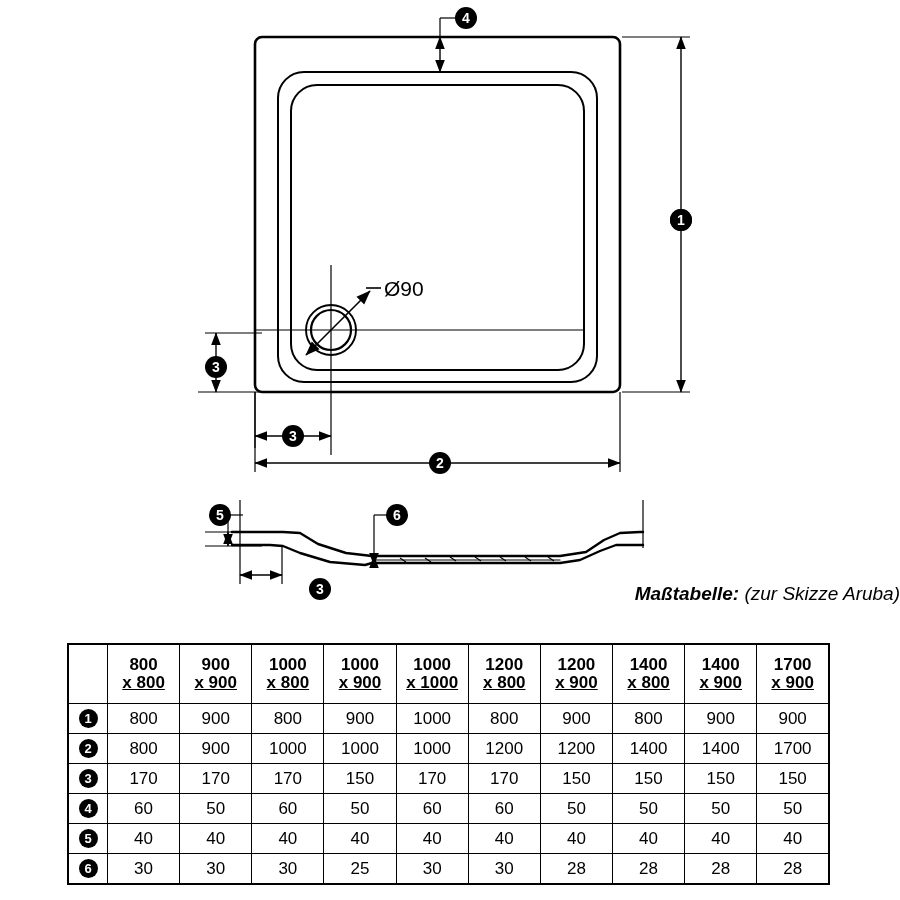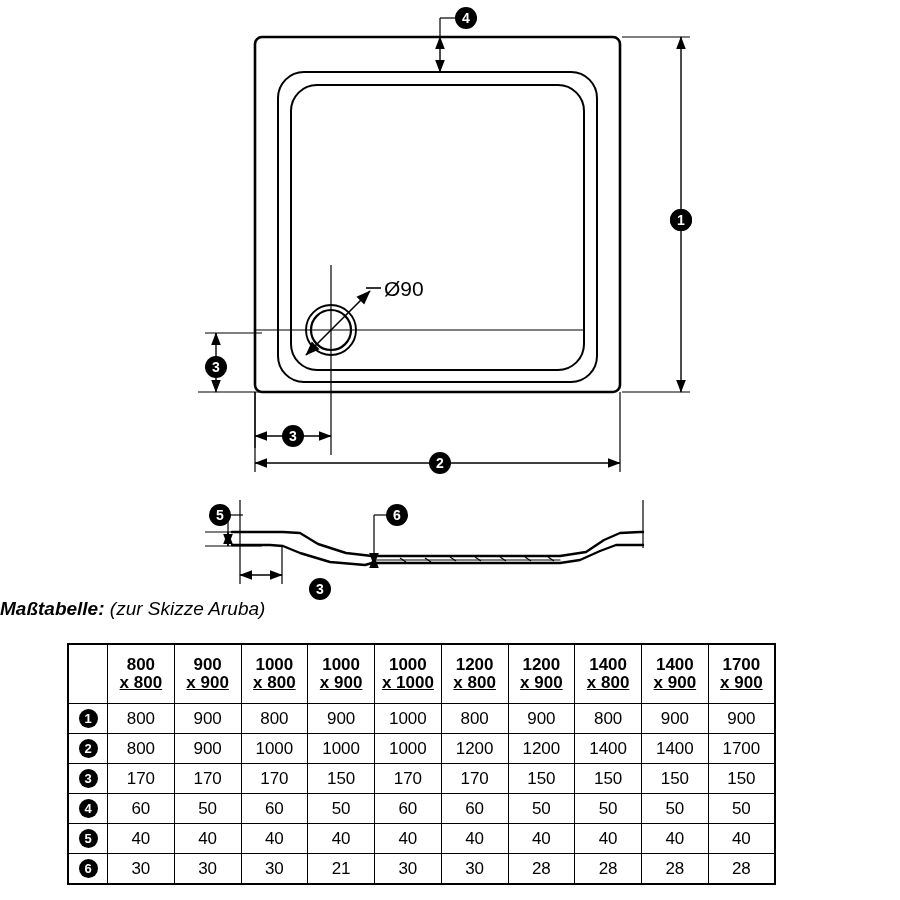--- a/index.html
+++ b/index.html
@@ -5,40 +5,40 @@
   html,body{margin:0;padding:0;background:#ffffff;}
   body{
     width:900px;height:900px;
     font-family:"Liberation Sans", sans-serif;
     color:#000000;
     position:relative;
     overflow:hidden;
   }
   #drawing{position:absolute;left:0;top:0;width:900px;height:620px;}
   .title-wrap{
-    position:absolute;left:0;top:598px;width:900px;
-    text-align:left;
+    position:absolute;left:0;top:583px;width:900px;
+    text-align:right;
   }
   .title{
     display:inline-block;
     font-size:19px;
     font-style:italic;
     letter-spacing:0px;
     white-space:nowrap;
   }
   .title .b{font-weight:bold;}
   .title .n{font-weight:normal;}
 
   
   #tablewrap{
     position:absolute;left:67px;top:643px;width:763px;
   }
   table.dim{
     border-collapse:collapse;
-    width:709px;
+    width:763px;
     table-layout:fixed;
     border:2.5px solid #000;
   }
   table.dim td{
     border:1px solid #000;
     text-align:center;
     vertical-align:middle;
     padding:0;
     font-size:17px;
     line-height:1.05;
@@ -321,21 +321,21 @@
           <td>40</td>
           <td>40</td>
           <td>40</td>
           <td>40</td>
         </tr>
         <tr>
           <td class="marker-col"><span class="badge">6</span></td>
           <td>30</td>
           <td>30</td>
           <td>30</td>
-          <td>21</td>
+          <td>25</td>
           <td>30</td>
           <td>30</td>
           <td>28</td>
           <td>28</td>
           <td>28</td>
           <td>28</td>
         </tr>
       </tbody>
   </table>
 </div>

